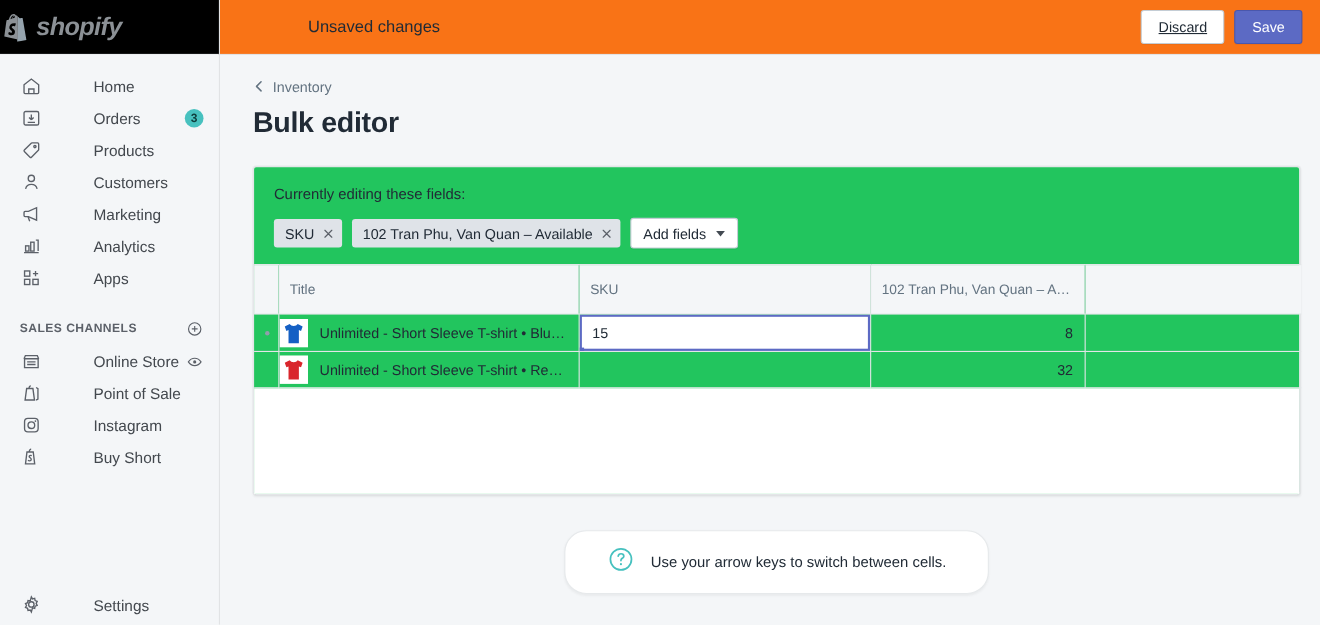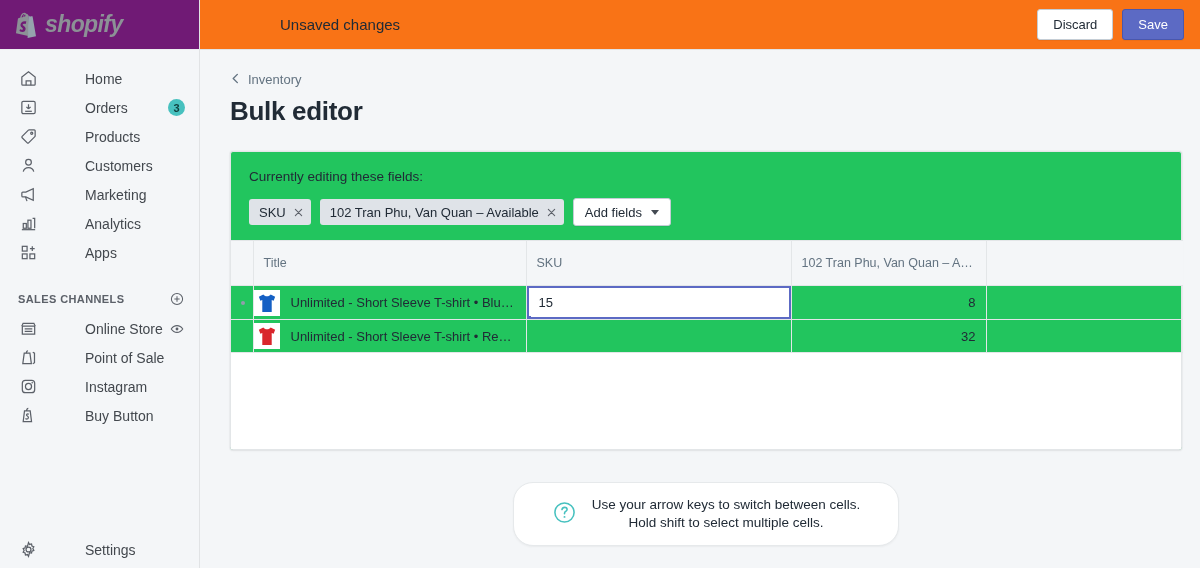--- a/index.html
+++ b/index.html
@@ -13,23 +13,23 @@
 
   
   .sidebar {
     width: 212px; height: 568px;
     background: #f4f6f8;
     border-right: 1px solid #e1e3e5;
     display: flex; flex-direction: column;
     position: relative;
   }
   .logo-bar {
-    height: 50px; background: #701a75;
+    height: 50px; background: #000000;
     display: flex; align-items: center;
-    padding-left: 14px;
+    padding-left: 2px;
     border-bottom: 1px solid #eceff1;
   }
   .logo-mark { width: 24px; height: 26px; margin-right: 7px; display:block; }
   .logo-text {
     font-size: 23px; font-style: italic; font-weight: bold;
     color: #8c9196; letter-spacing: -0.6px;
   }
   .nav { padding-top: 14px; }
   .nav-item {
     display: flex; align-items: center;
@@ -77,20 +77,21 @@
   }
   .btn {
     font-size: 13px; border-radius: 3px;
     padding: 7px 15px; cursor: pointer;
     font-family: "Liberation Sans", sans-serif;
   }
   .btn-default {
     background: #fff; color: #212b36;
     border: 1px solid #c4cdd5;
     box-shadow: 0 1px 0 rgba(22,29,37,.05);
+    text-decoration: underline;
   }
   .btn-primary {
     background: #5c6ac4; color: #fff;
     border: 1px solid #4a57ac;
     margin-left: 9px;
     box-shadow: 0 1px 0 rgba(22,29,37,.05);
   }
 
   .content { padding: 22px 18px 0 30px; }
   .breadcrumb {
@@ -327,21 +328,21 @@
       </div>
 
       <div class="nav-item">
         <span class="nav-icon">
           <svg width="19" height="19" viewBox="0 0 20 20" fill="none" stroke="#5c6169" stroke-width="1.3">
             <path d="M5.8 5.2h6l1.4 11.3H4.4z"></path>
             <path d="M8 5.2c0-1.6.6-2.7 1.8-2.7"></path>
             <path d="M10.4 8.7c-.4-.2-.8-.3-1.2-.3-.9 0-1.3.5-1.3 1 0 1.2 2 1.3 2 2.7 0 .9-.6 1.6-1.6 1.6-.6 0-1.2-.3-1.5-.6"></path>
           </svg>
         </span>
-        <span class="nav-label">Buy Button</span>
+        <span class="nav-label">Buy Short</span>
       </div>
     </div>
 
     <div class="nav-spacer"></div>
 
     <div class="nav-item settings-row">
       <span class="nav-icon">
         <svg width="19" height="19" viewBox="0 0 20 20" fill="none" stroke="#5c6169" stroke-width="1.3">
           <circle cx="10" cy="10" r="2.6"></circle>
           <path d="M10 2.8l1.1 1.9 2.1-.5.4 2.1 2 .8-1 1.9 1 1.9-2 .8-.4 2.1-2.1-.5L10 17.2l-1.1-1.9-2.1.5-.4-2.1-2-.8 1-1.9-1-1.9 2-.8.4-2.1 2.1.5z"></path>
@@ -461,20 +462,19 @@
         <div class="help">
           <span>
             <svg width="25" height="25" viewBox="0 0 24 24" fill="none" stroke="#47c1bf" stroke-width="1.5">
               <circle cx="12" cy="12" r="9.2"></circle>
               <path d="M9.6 9.2c.2-1.3 1.2-2.1 2.5-2.1 1.4 0 2.4.9 2.4 2.1 0 1.5-1.6 1.7-2.2 2.6-.2.4-.3.8-.3 1.3" stroke-linecap="round"></path>
               <circle cx="12" cy="16.2" r=".95" fill="#47c1bf" stroke="none"></circle>
             </svg>
           </span>
           <div>
             <div class="help-text">Use your arrow keys to switch between cells.</div>
-            <div class="help-text">Hold shift to select multiple cells.</div>
           </div>
         </div>
       </div>
 
     </div>
   </div>
 </div>
 
 </body></html>

